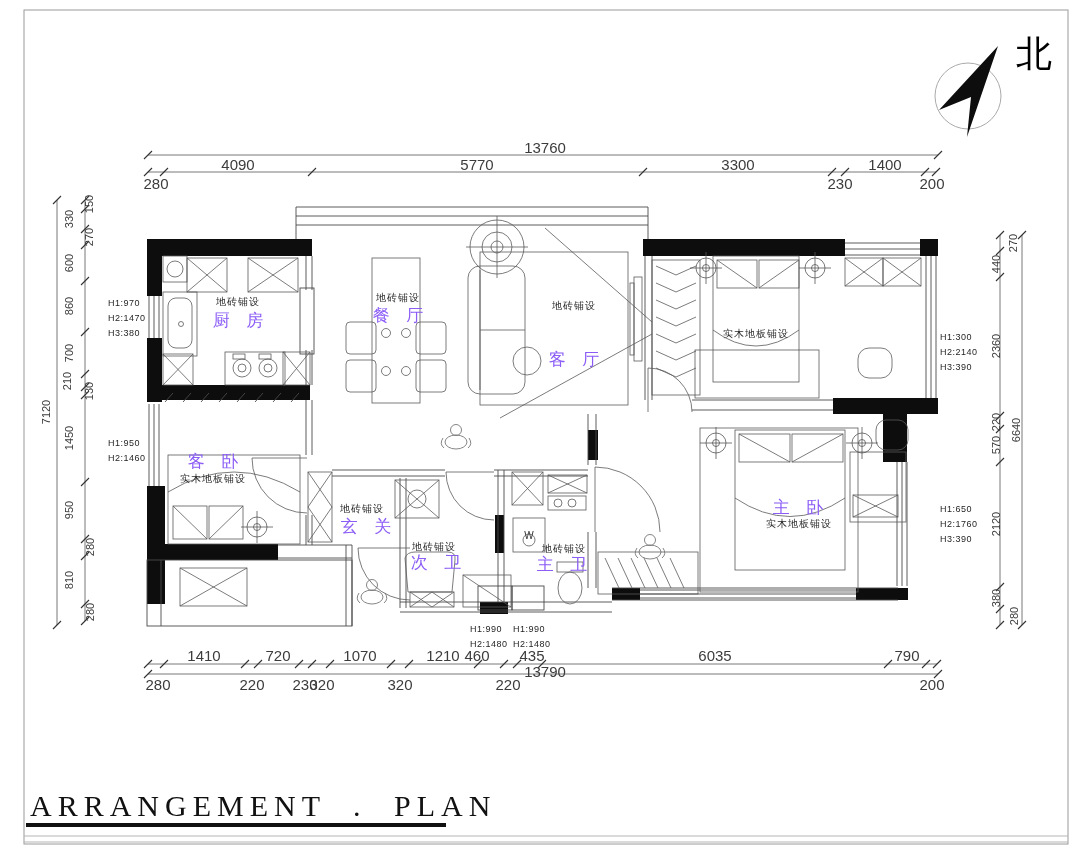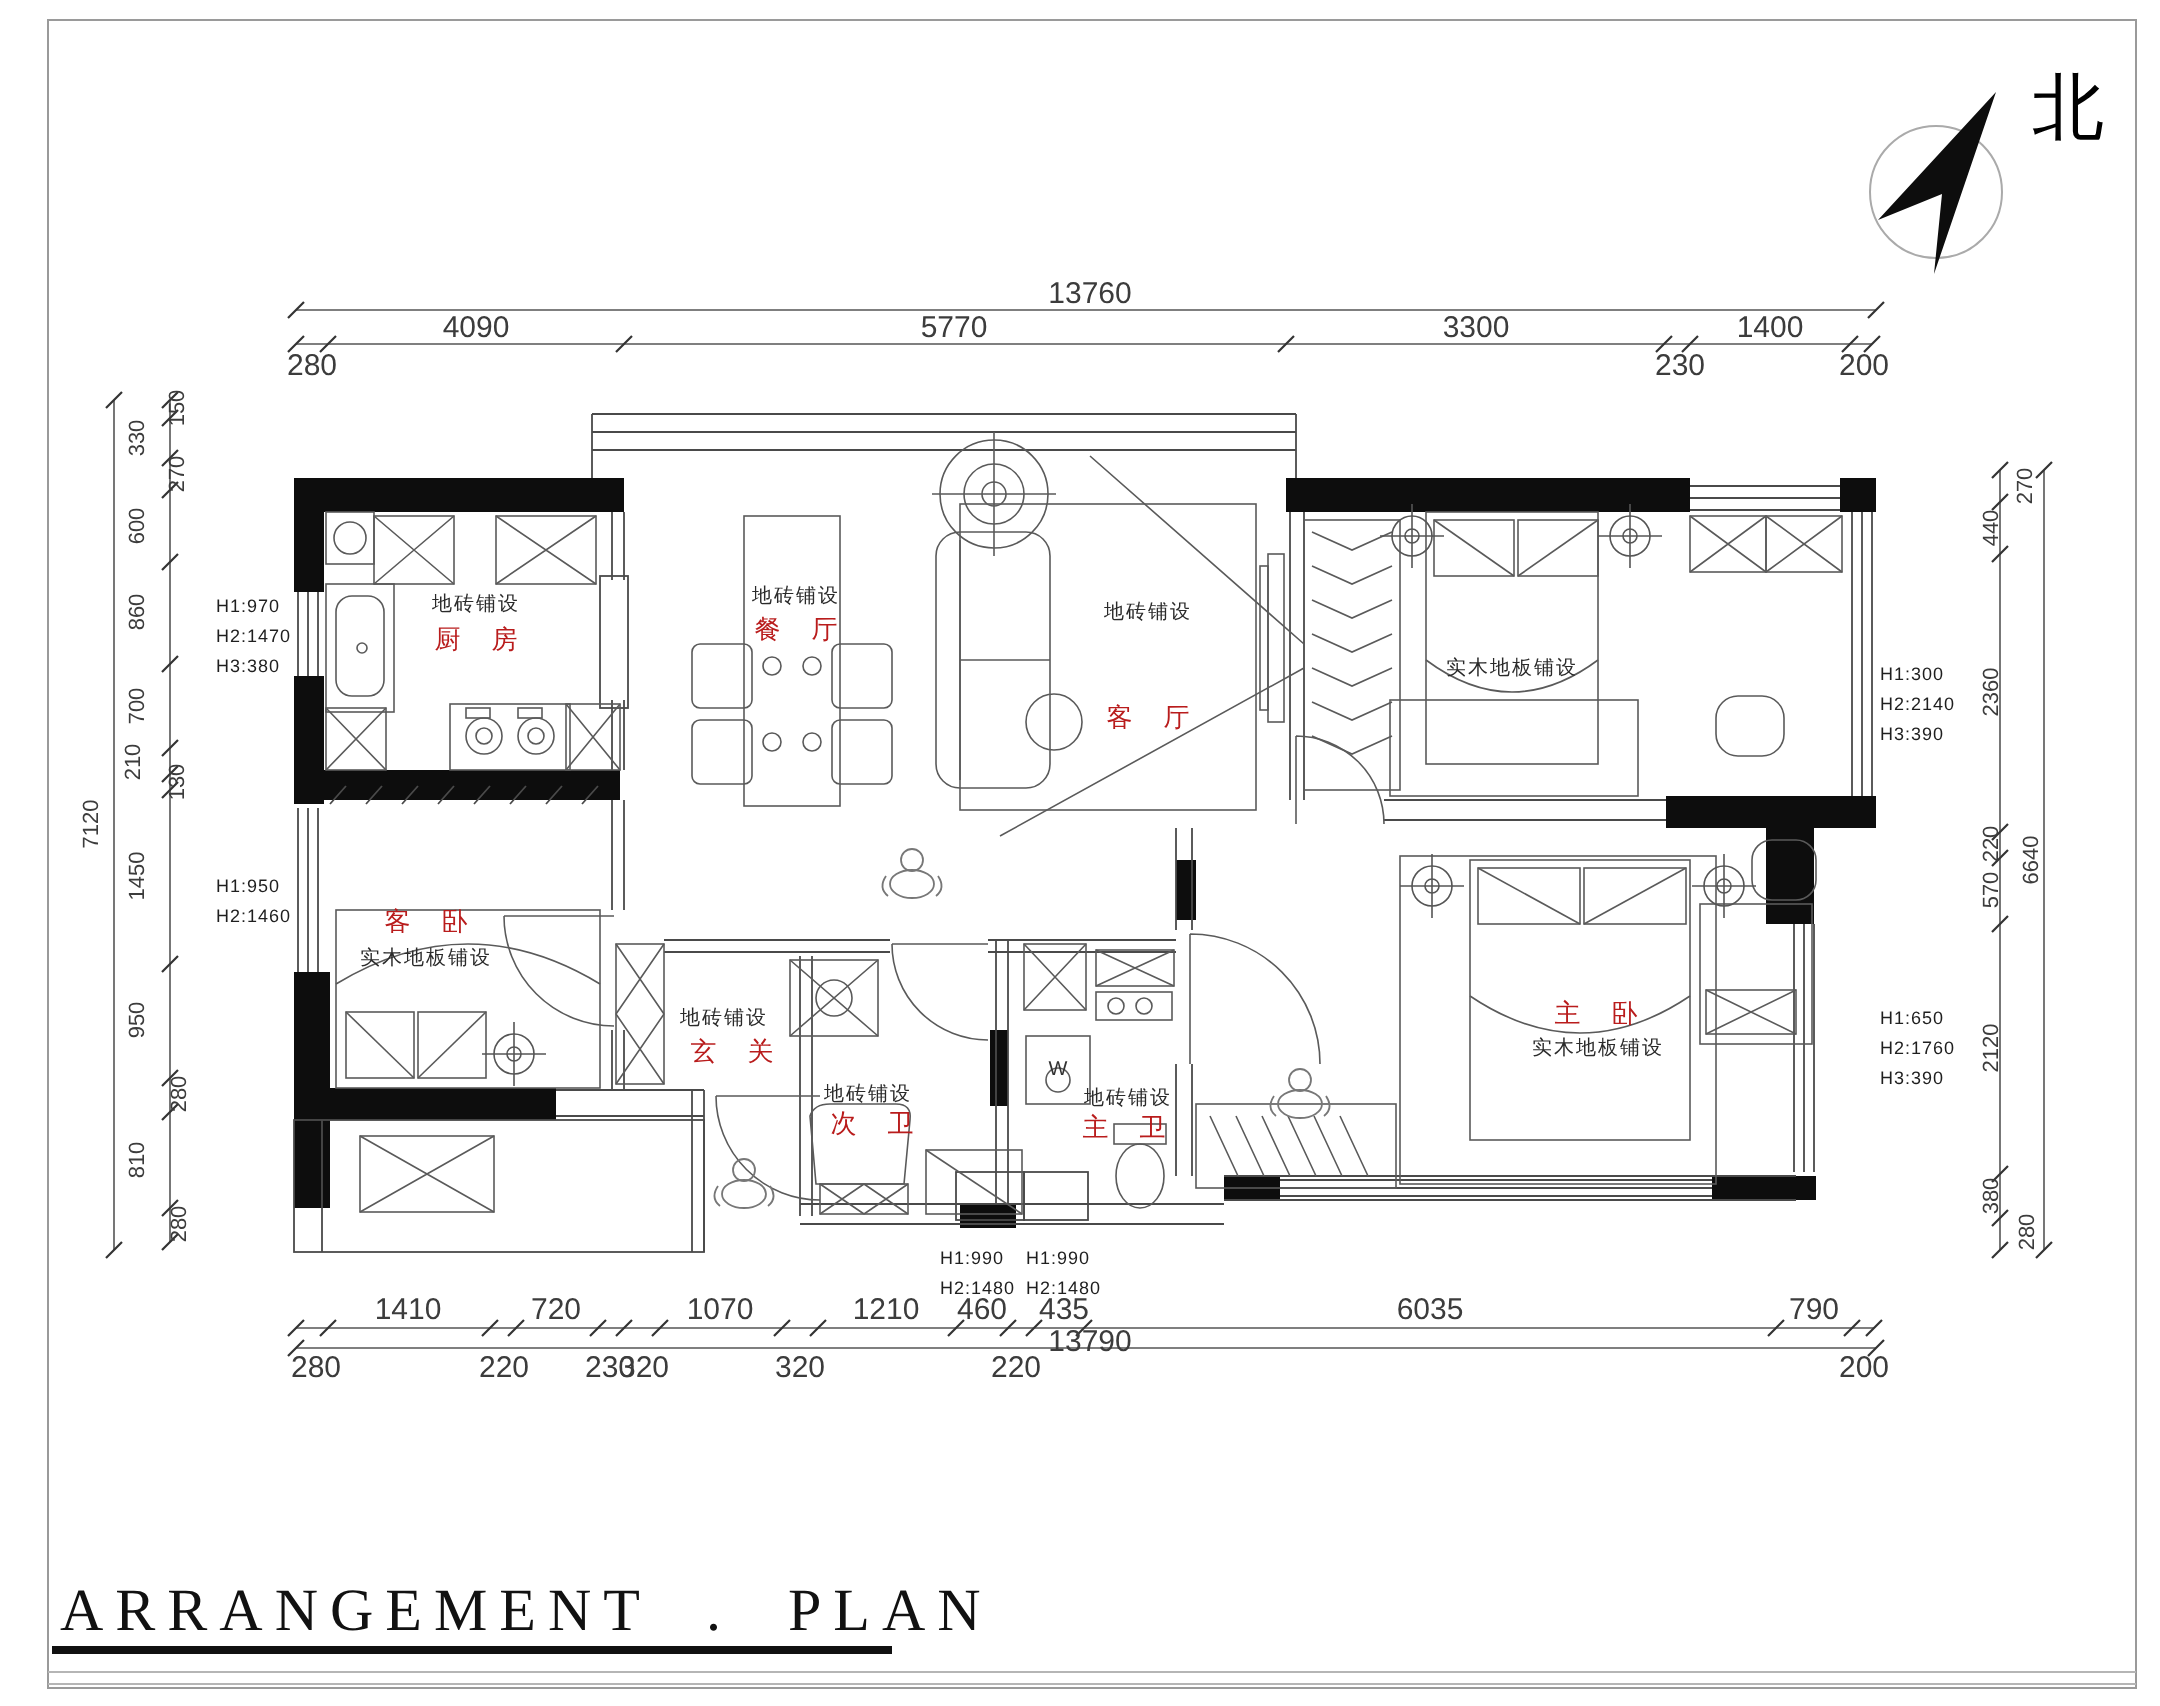--- a/index.html
+++ b/index.html
@@ -4,21 +4,21 @@
 <style>
   html,body{margin:0;padding:0;background:#fff;}
   .sheet{position:relative;width:1080px;height:853px;background:#fff;overflow:hidden;
          font-family:"Liberation Sans",sans-serif;color:#222;}
   svg.plan{position:absolute;left:0;top:0;}
   .txt{position:absolute;white-space:nowrap;}
   .dimh{font-size:15px;color:#3c3c3c;transform:translate(-50%,-50%);}
   .dimv{font-size:11px;color:#3c3c3c;transform:translate(-50%,-50%) rotate(-90deg);}
   .hnote{font-size:9px;line-height:15px;color:#1f1f1f;letter-spacing:.5px;}
   .rfloor{font-size:10px;color:#2a2a2a;letter-spacing:1px;transform:translate(-50%,-50%);}
-  .rname{font-size:13px;color:#b91c1c;letter-spacing:6px;transform:translate(-50%,-50%);}
+  .rname{font-size:17px;color:#8b5cf6;letter-spacing:6px;transform:translate(-50%,-50%);}
   .wlabel{font-size:10px;color:#333;transform:translate(-50%,-50%);}
   .title{font-family:"Liberation Serif",serif;font-size:30px;color:#111;
          letter-spacing:6px;word-spacing:14px;}
   .north{font-family:"Liberation Serif",serif;font-size:36px;color:#000;}
 </style>
 </head>
 <body>
 
 <div class="sheet">
 
@@ -272,21 +272,21 @@
 <span class="txt dimh" style="left:738px;top:164px;">3300</span>
 <span class="txt dimh" style="left:885px;top:164px;">1400</span>
 <span class="txt dimh" style="left:156px;top:183px;">280</span>
 <span class="txt dimh" style="left:840px;top:183px;">230</span>
 <span class="txt dimh" style="left:932px;top:183px;">200</span>
 
 <span class="txt dimh" style="left:204px;top:655px;">1410</span>
 <span class="txt dimh" style="left:278px;top:655px;">720</span>
 <span class="txt dimh" style="left:360px;top:655px;">1070</span>
 <span class="txt dimh" style="left:443px;top:655px;">1210</span>
-<span class="txt dimh" style="left:491px;top:655px;">460</span>
+<span class="txt dimh" style="left:477px;top:655px;">460</span>
 <span class="txt dimh" style="left:532px;top:655px;">435</span>
 <span class="txt dimh" style="left:715px;top:655px;">6035</span>
 <span class="txt dimh" style="left:907px;top:655px;">790</span>
 <span class="txt dimh" style="left:545px;top:671px;">13790</span>
 <span class="txt dimh" style="left:158px;top:684px;">280</span>
 <span class="txt dimh" style="left:252px;top:684px;">220</span>
 <span class="txt dimh" style="left:305px;top:684px;">230</span>
 <span class="txt dimh" style="left:322px;top:684px;">320</span>
 <span class="txt dimh" style="left:400px;top:684px;">320</span>
 <span class="txt dimh" style="left:508px;top:684px;">220</span>

